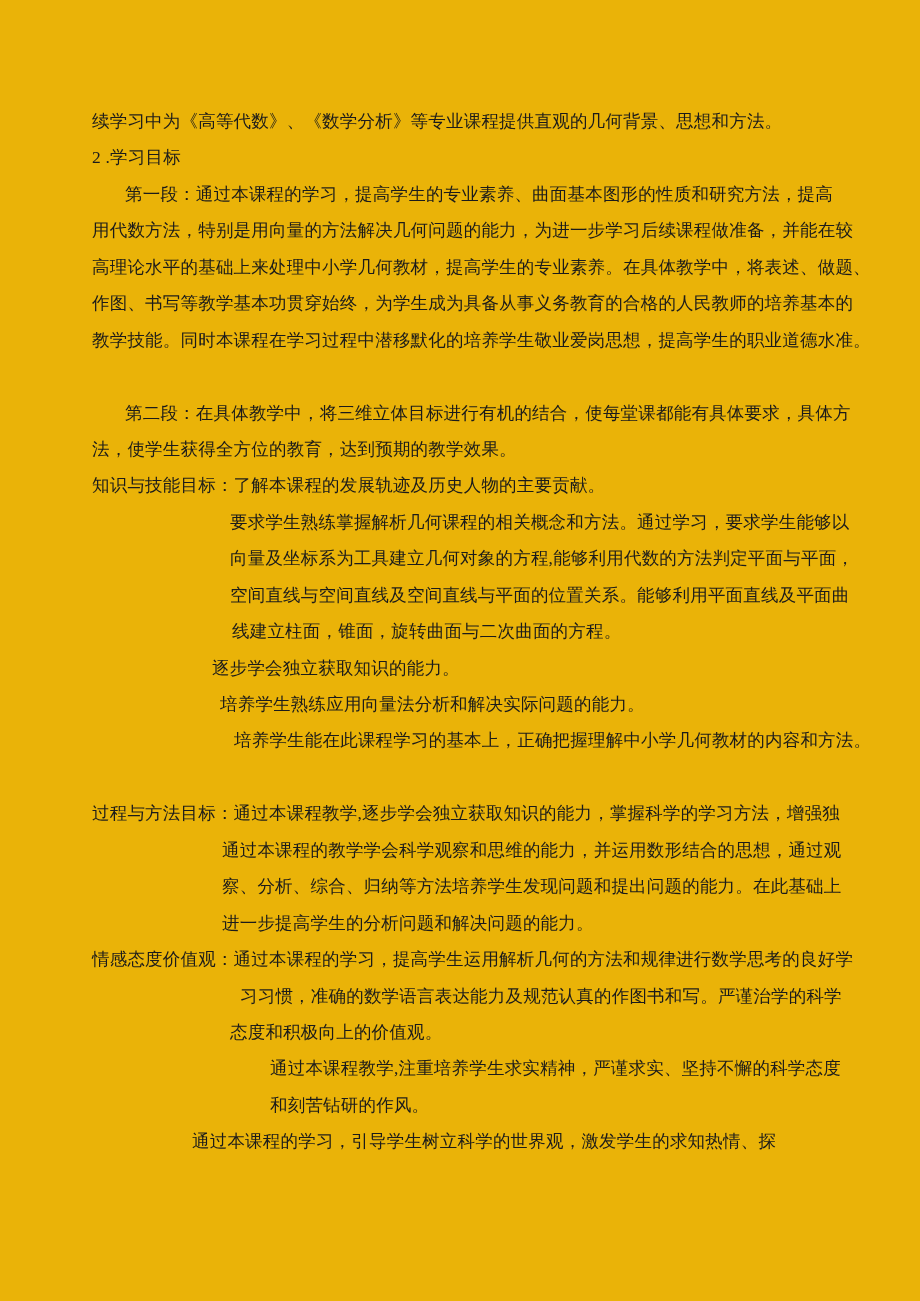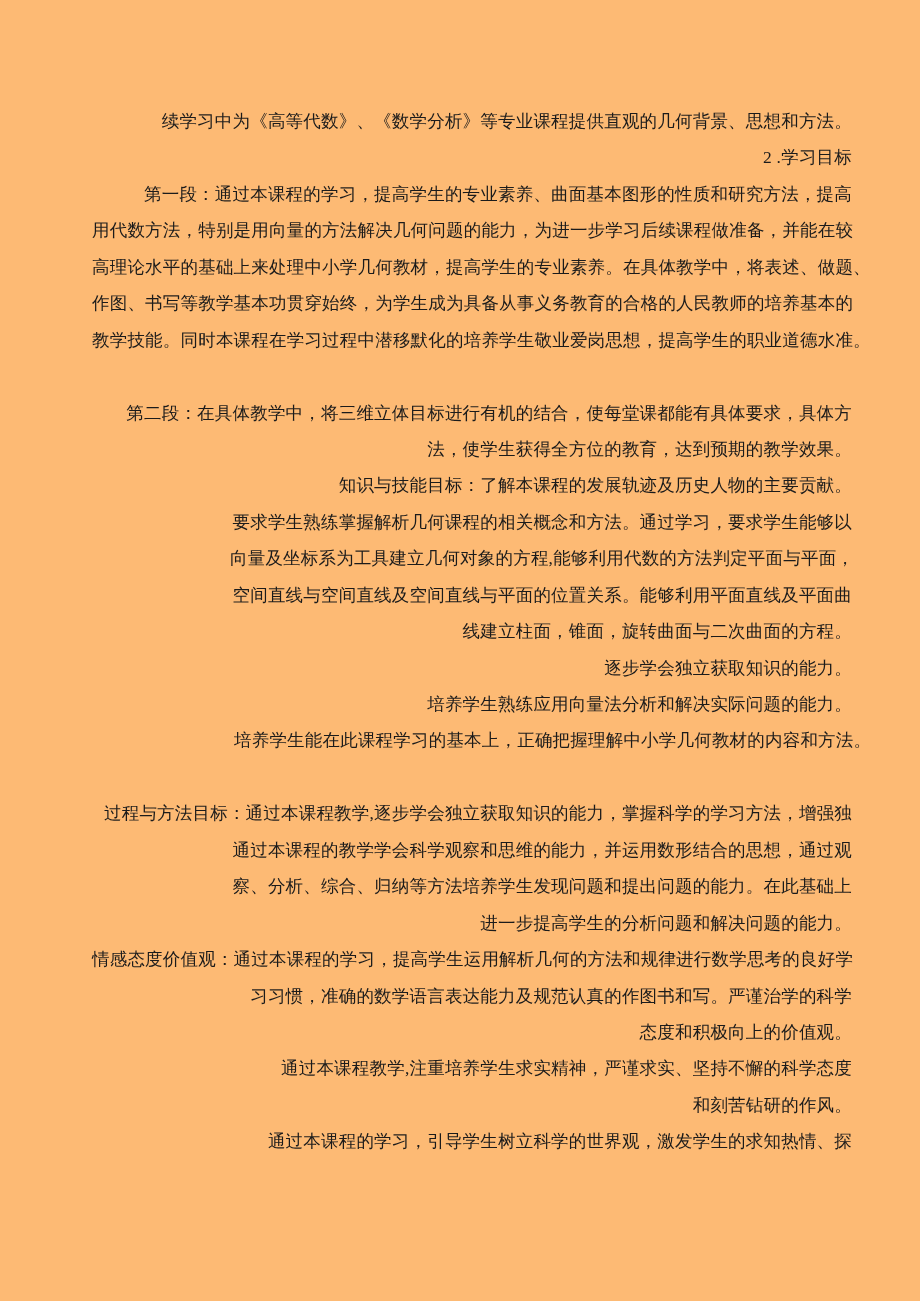--- a/index.html
+++ b/index.html
@@ -5,23 +5,22 @@
   * { margin: 0; padding: 0; box-sizing: border-box; }
   html, body {
     width: 920px;
     background: #ffffff;
     font-family: "Liberation Serif", "DejaVu Serif", serif;
   }
   .page {
     position: relative;
     width: 920px;
     height: 1301px;
-    background: #fdba74;
+    background: #eab308;
     overflow: hidden;
-    text-align: right;
   }
   .text-block {
     position: absolute;
     left: 92px;
     top: 103px;
     width: 760px;
   }
   .line {
     height: 36.45px;
     line-height: 36.45px;
@@ -58,15 +57,15 @@
       <div class="line" style="margin-left: 0px;">&nbsp;</div>
       <div class="line" style="margin-left: 0px;">过程与方法目标：通过本课程教学,逐步学会独立获取知识的能力，掌握科学的学习方法，增强独</div>
       <div class="line" style="margin-left: 130px;">通过本课程的教学学会科学观察和思维的能力，并运用数形结合的思想，通过观</div>
       <div class="line" style="margin-left: 130px;">察、分析、综合、归纳等方法培养学生发现问题和提出问题的能力。在此基础上</div>
       <div class="line" style="margin-left: 130px;">进一步提高学生的分析问题和解决问题的能力。</div>
       <div class="line" style="margin-left: 0px;">情感态度价值观：通过本课程的学习，提高学生运用解析几何的方法和规律进行数学思考的良好学</div>
       <div class="line" style="margin-left: 148px;">习习惯，准确的数学语言表达能力及规范认真的作图书和写。严谨治学的科学</div>
       <div class="line" style="margin-left: 138px;">态度和积极向上的价值观。</div>
       <div class="line" style="margin-left: 178px;">通过本课程教学,注重培养学生求实精神，严谨求实、坚持不懈的科学态度</div>
       <div class="line" style="margin-left: 178px;">和刻苦钻研的作风。</div>
-      <div class="line" style="margin-left: 76px;">通过本课程的学习，引导学生树立科学的世界观，激发学生的求知热情、探</div>
+      <div class="line" style="margin-left: 100px;">通过本课程的学习，引导学生树立科学的世界观，激发学生的求知热情、探</div>
     </div>
 </div>
 
 </body></html>

